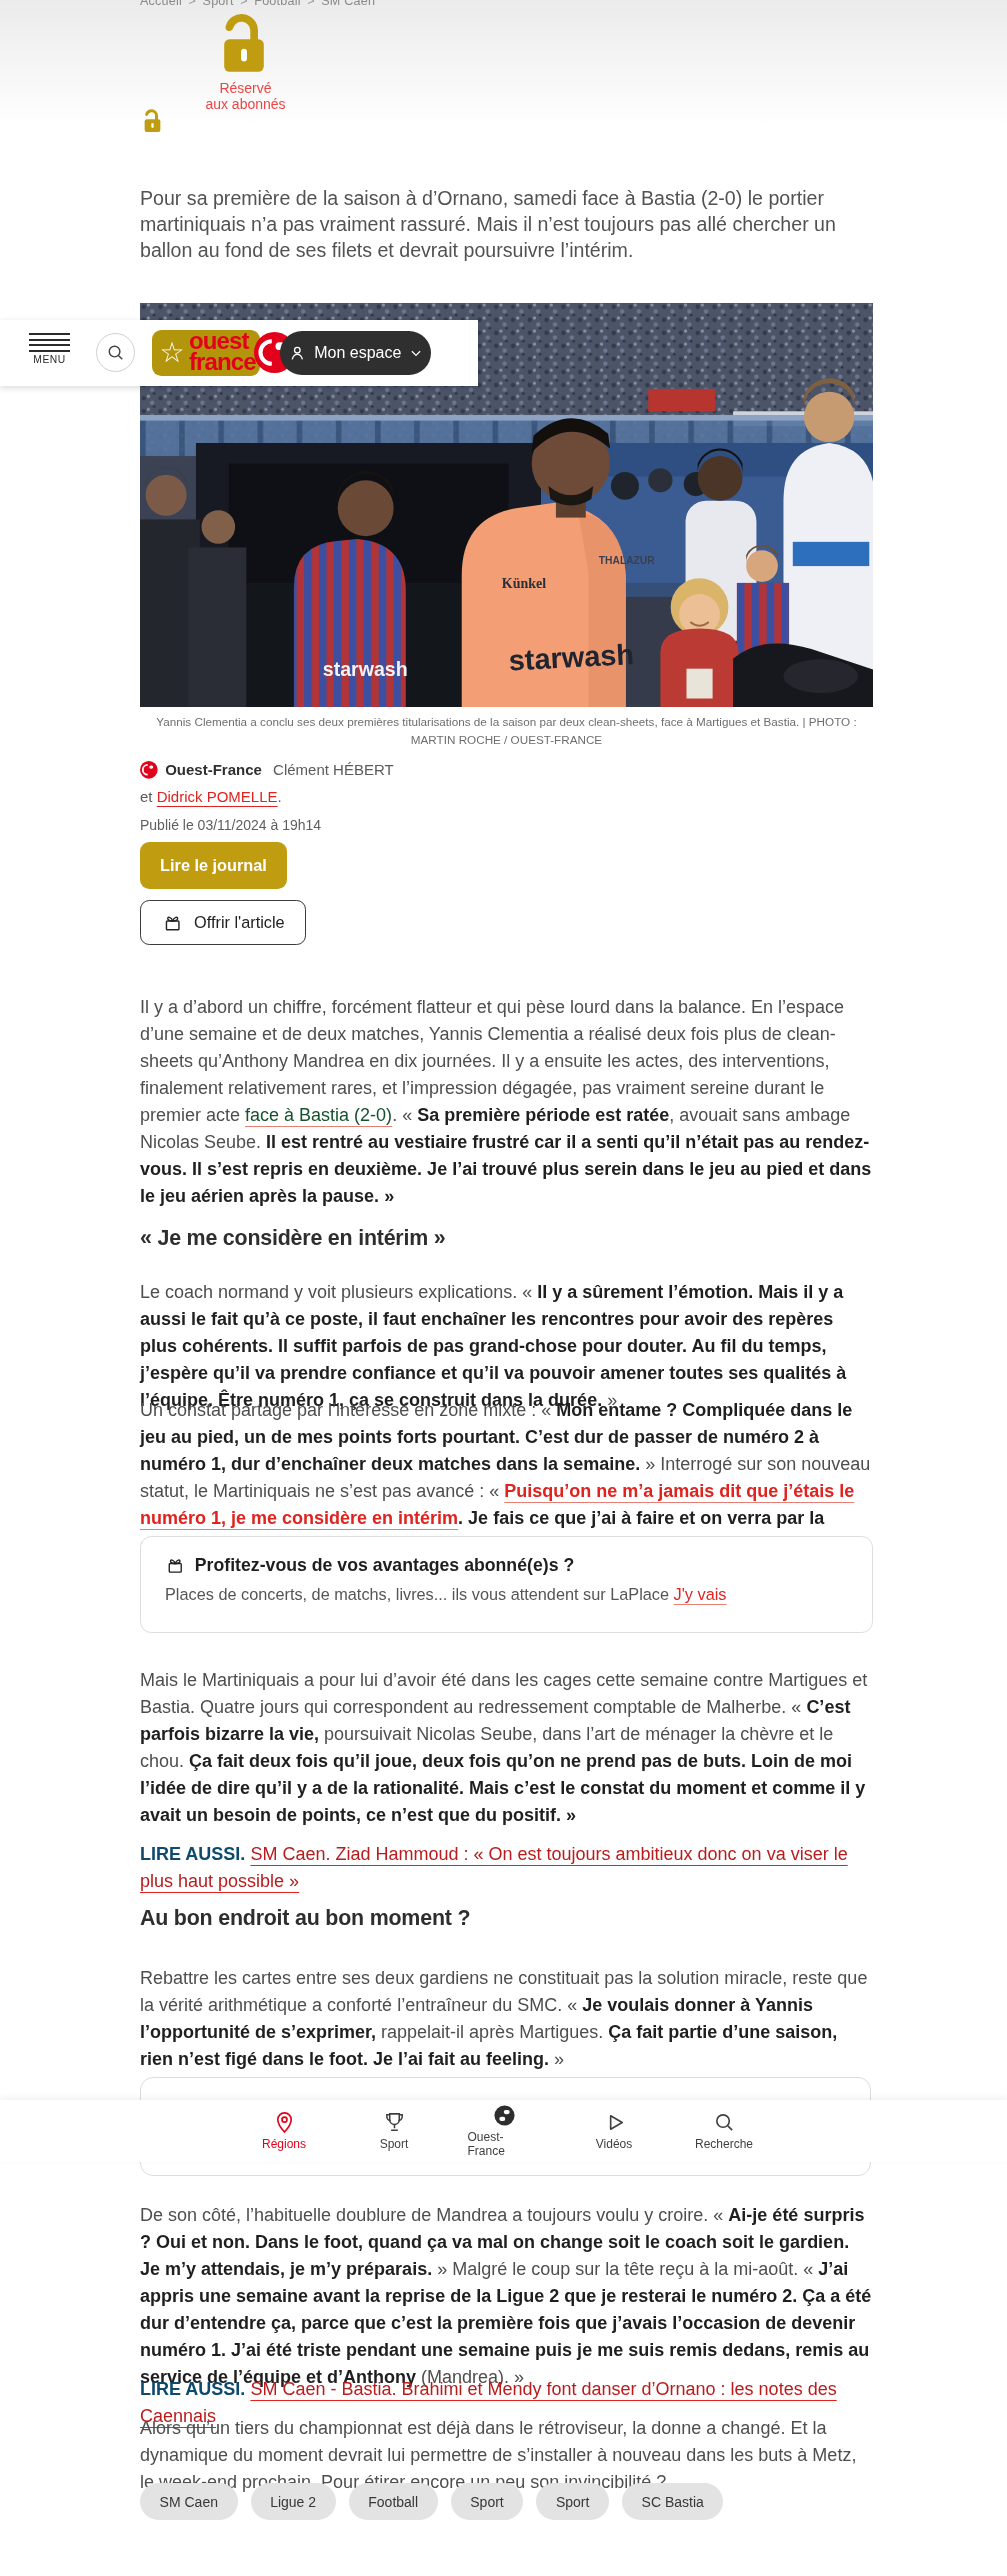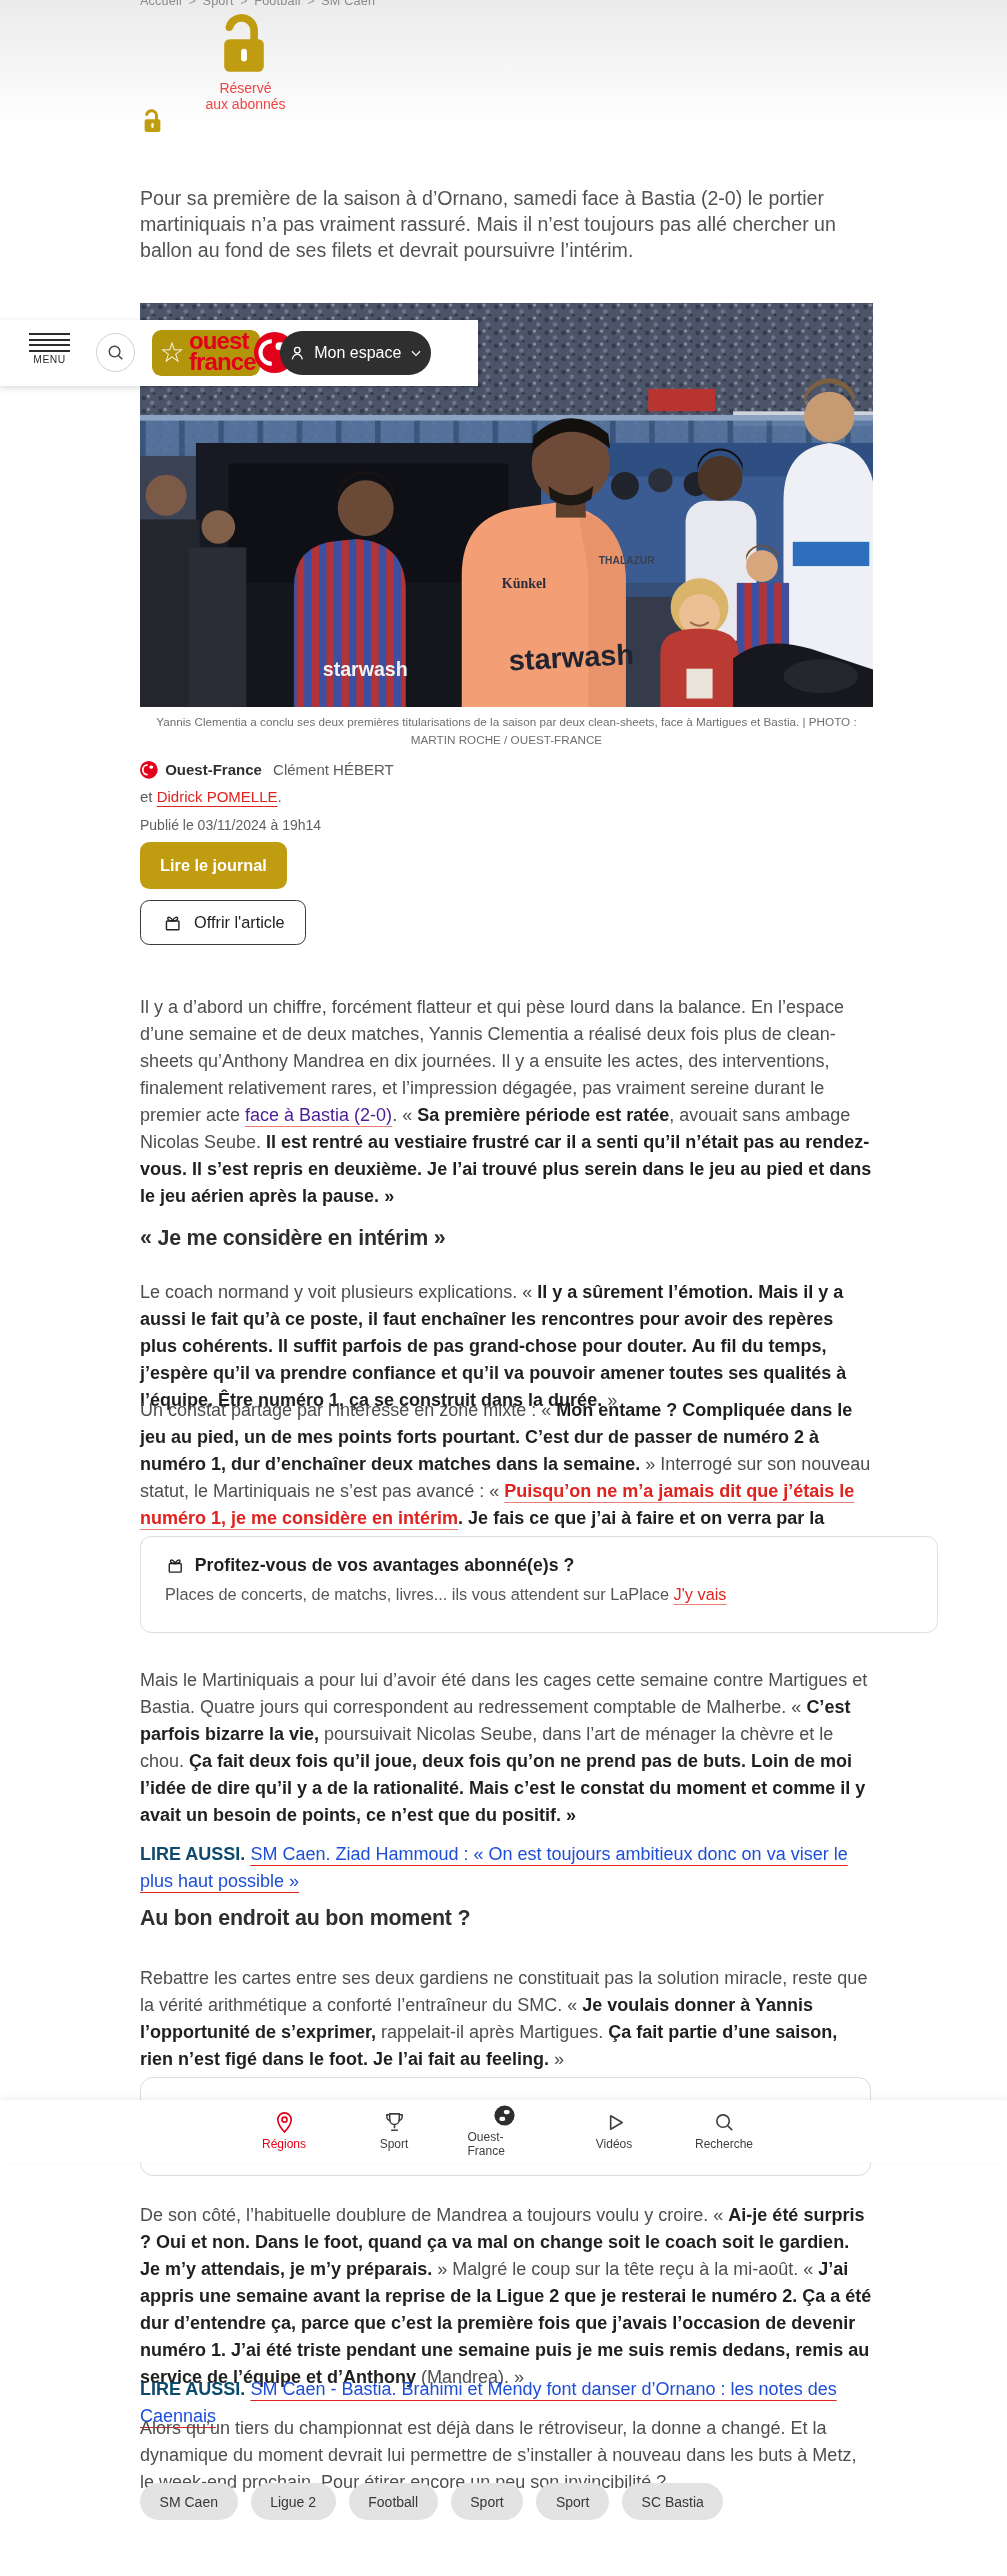--- a/index.html
+++ b/index.html
@@ -61,33 +61,33 @@
 
   .btn-journal { position:absolute; top:842px; left:0; width:147px; height:47px; background:#c09c10; border:none;
     border-radius:9.3px; color:#fff; font-weight:bold; font-size:16.3px; font-family:inherit; cursor:pointer; }
   .btn-gift { position:absolute; top:900px; left:0; height:45px; padding:0 20.5px; background:#fff;
     border:1.4px solid #3a3a3a; border-radius:9.3px; color:#222; font-size:16.3px; font-family:inherit;
     display:flex; align-items:center; gap:11.2px; cursor:pointer; }
 
   
   .para { position:absolute; left:0; width:733px; font-size:18px; line-height:27px; color:#4e4e4e; }
   .seg-b { font-weight:bold; color:#1f1f1f; }
-  .seg-l { color:#4c1d95; text-decoration:underline; text-decoration-color:#e87d73; text-underline-offset:4.7px; cursor:pointer; }
+  .seg-l { color:#14532d; text-decoration:underline; text-decoration-color:#e87d73; text-underline-offset:4.7px; cursor:pointer; }
   .seg-bl { color:#e0231e; font-weight:bold; text-decoration:underline; text-decoration-color:#e87d73; text-underline-offset:4.7px; cursor:pointer; }
   .h2 { position:absolute; left:0; width:733px; font-size:21.4px; color:#2e2e2e; font-weight:600; letter-spacing:-0.2px; }
 
-  .promo-box { position:absolute; top:1536px; left:0; width:798px; height:97px; border:0.9px solid #dedede;
+  .promo-box { position:absolute; top:1536px; left:0; width:733px; height:97px; border:0.9px solid #dedede;
     border-radius:11.2px; padding:17.7px 24px; background:#fff; }
   .promo-title { display:flex; align-items:center; gap:9.3px; font-size:17.7px; font-weight:bold; color:#1f1f1f; }
   .promo-text { margin-top:9.3px; font-size:16.3px; color:#555; }
   .promo-text a { color:#e0231e; text-decoration:underline; text-decoration-color:#e87d73; text-underline-offset:3.7px; }
 
   .read-also { position:absolute; left:0; width:733px; font-size:18px; line-height:27px; }
   .read-also .label { font-weight:bold; color:#0c4a6e; }
-  .read-also a { color:#1d4ed8; text-decoration:underline; text-decoration-color:#e0231e; text-underline-offset:4.7px; }
+  .read-also a { color:#b91c1c; text-decoration:underline; text-decoration-color:#e0231e; text-underline-offset:4.7px; }
 
   
   .fragment { position:absolute; left:140px; top:2077px; width:731px; height:99px; border:0.9px solid #dcdcdc; border-radius:13px; }
   .sticky-nav { position:absolute; left:0; top:2100px; width:1008px; height:62px; background:#fff;
     box-shadow:0 -1.9px 7.5px rgba(0,0,0,.07); display:flex; align-items:center; justify-content:center; gap:37px; }
   .nav-item { width:73px; display:flex; flex-direction:column; align-items:center; gap:3.7px; color:#3f3f3f; cursor:pointer; }
   .nav-item .nav-ico svg { width:23px; height:23px; display:block; }
   .nav-item .nav-label { font-size:12px; }
   .nav-item.active { color:#e2001a;text-align:center; }
 

